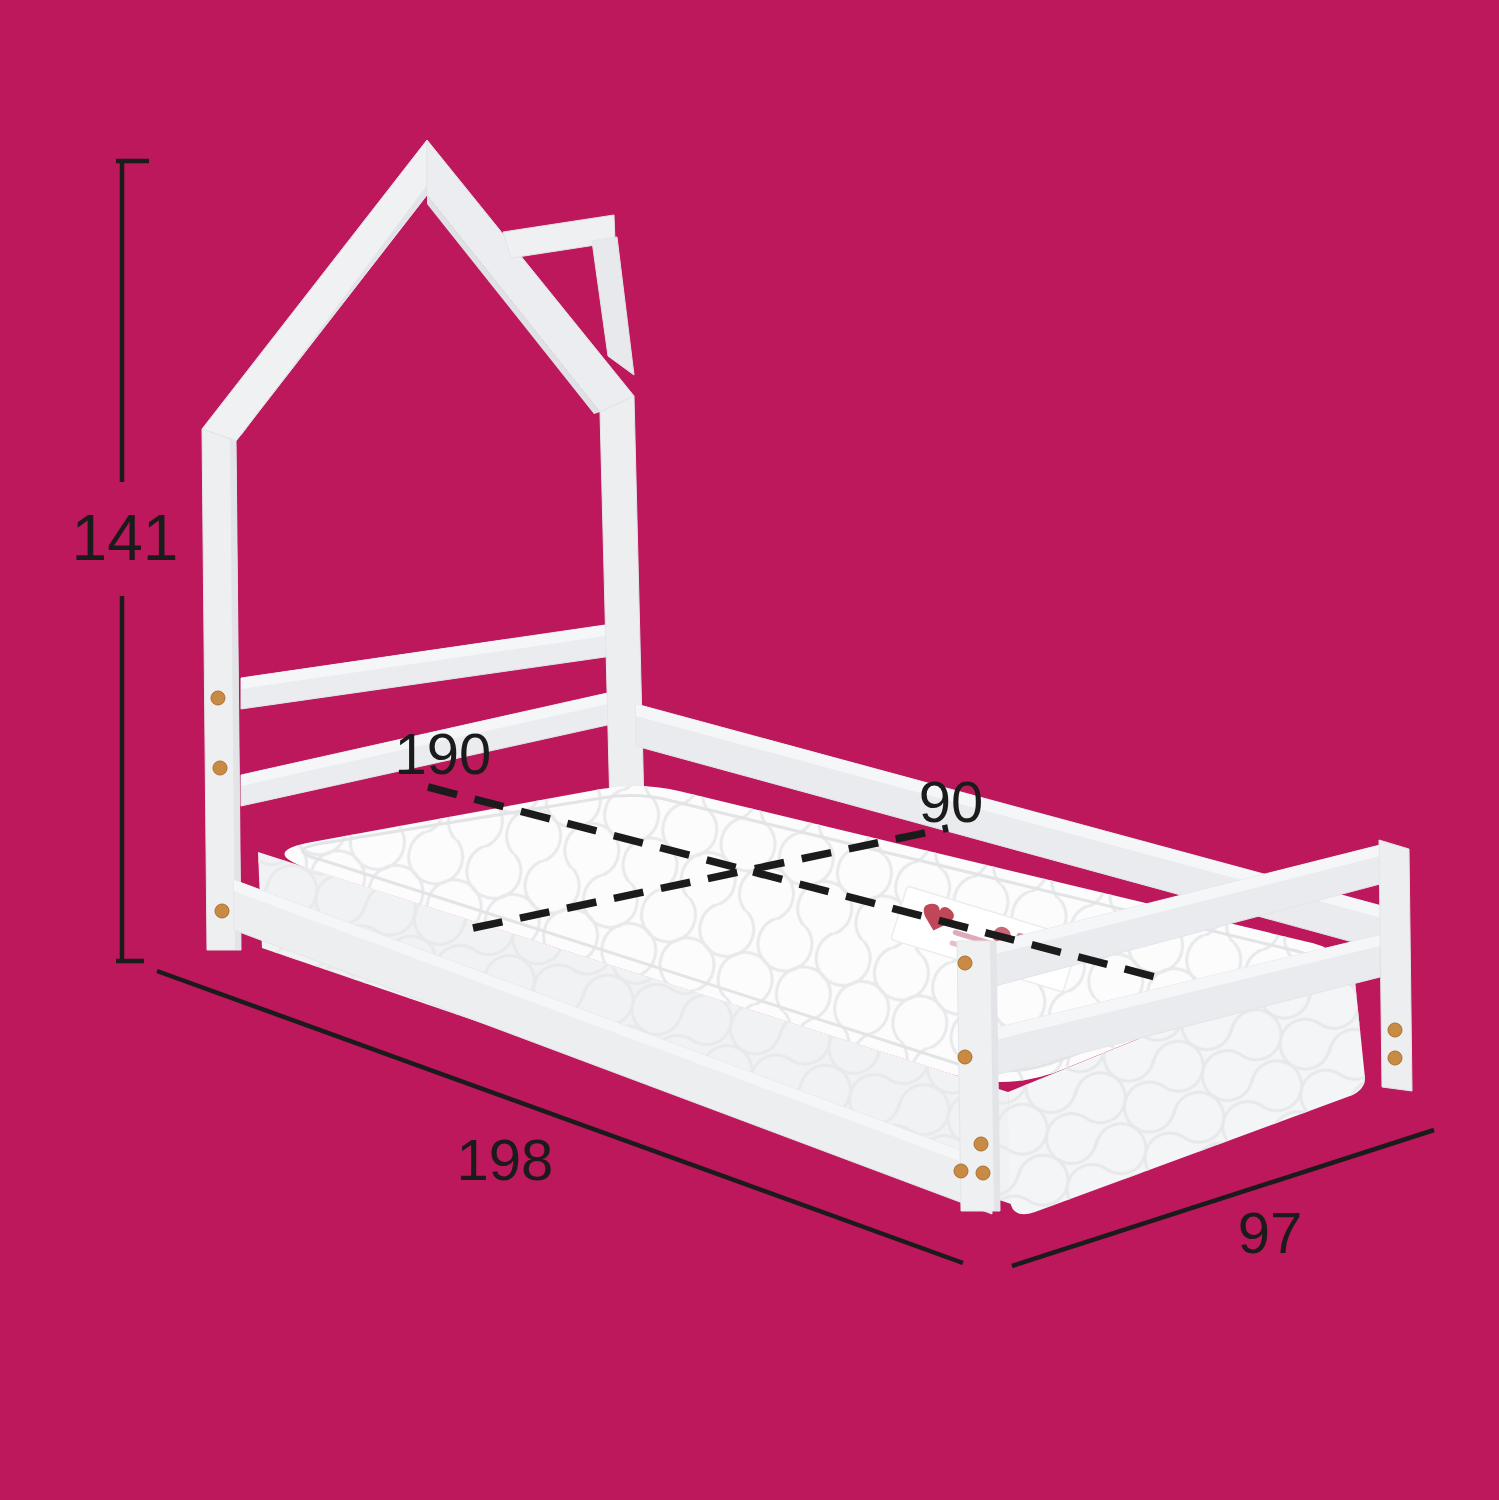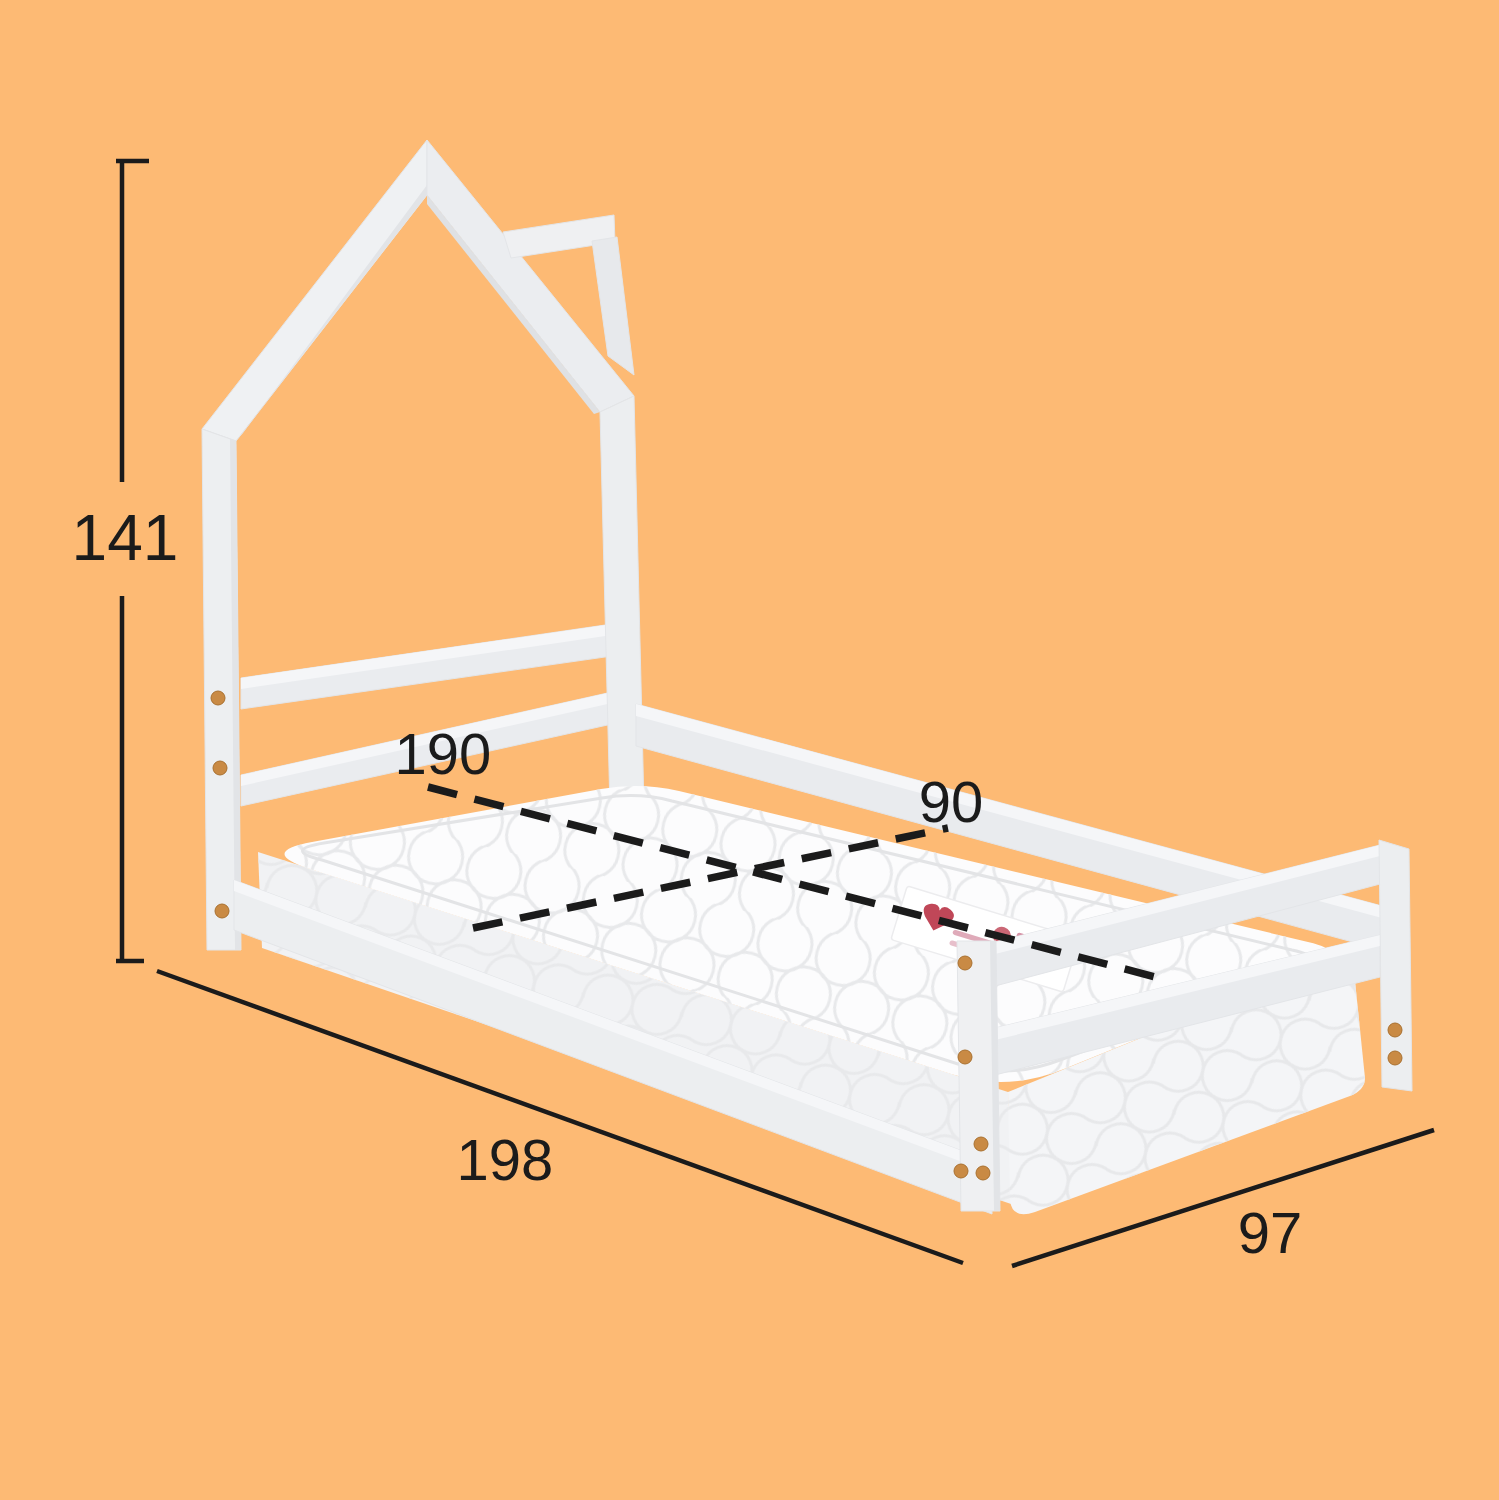--- a/index.html
+++ b/index.html
@@ -1,16 +1,16 @@
 <!DOCTYPE html>
 <html><head>
 <meta charset="utf-8">
 <style>
   html,body{margin:0;padding:0;background:#ffffff;}
-  .stage{position:relative;width:1499px;height:1500px;background:#fdba74;overflow:hidden;
+  .stage{position:relative;width:1499px;height:1500px;background:#be185d;overflow:hidden;
          font-family:"Liberation Sans", sans-serif;text-align:right;}
   svg{display:block;}
   .dim-text{font-family:"Liberation Sans", sans-serif;font-weight:400;}
   .bar{stroke:#e3e5e8;stroke-width:1;}
   .bar-plain{stroke:none;}
 </style>
 </head>
 <body>
 
 <div class="stage">

